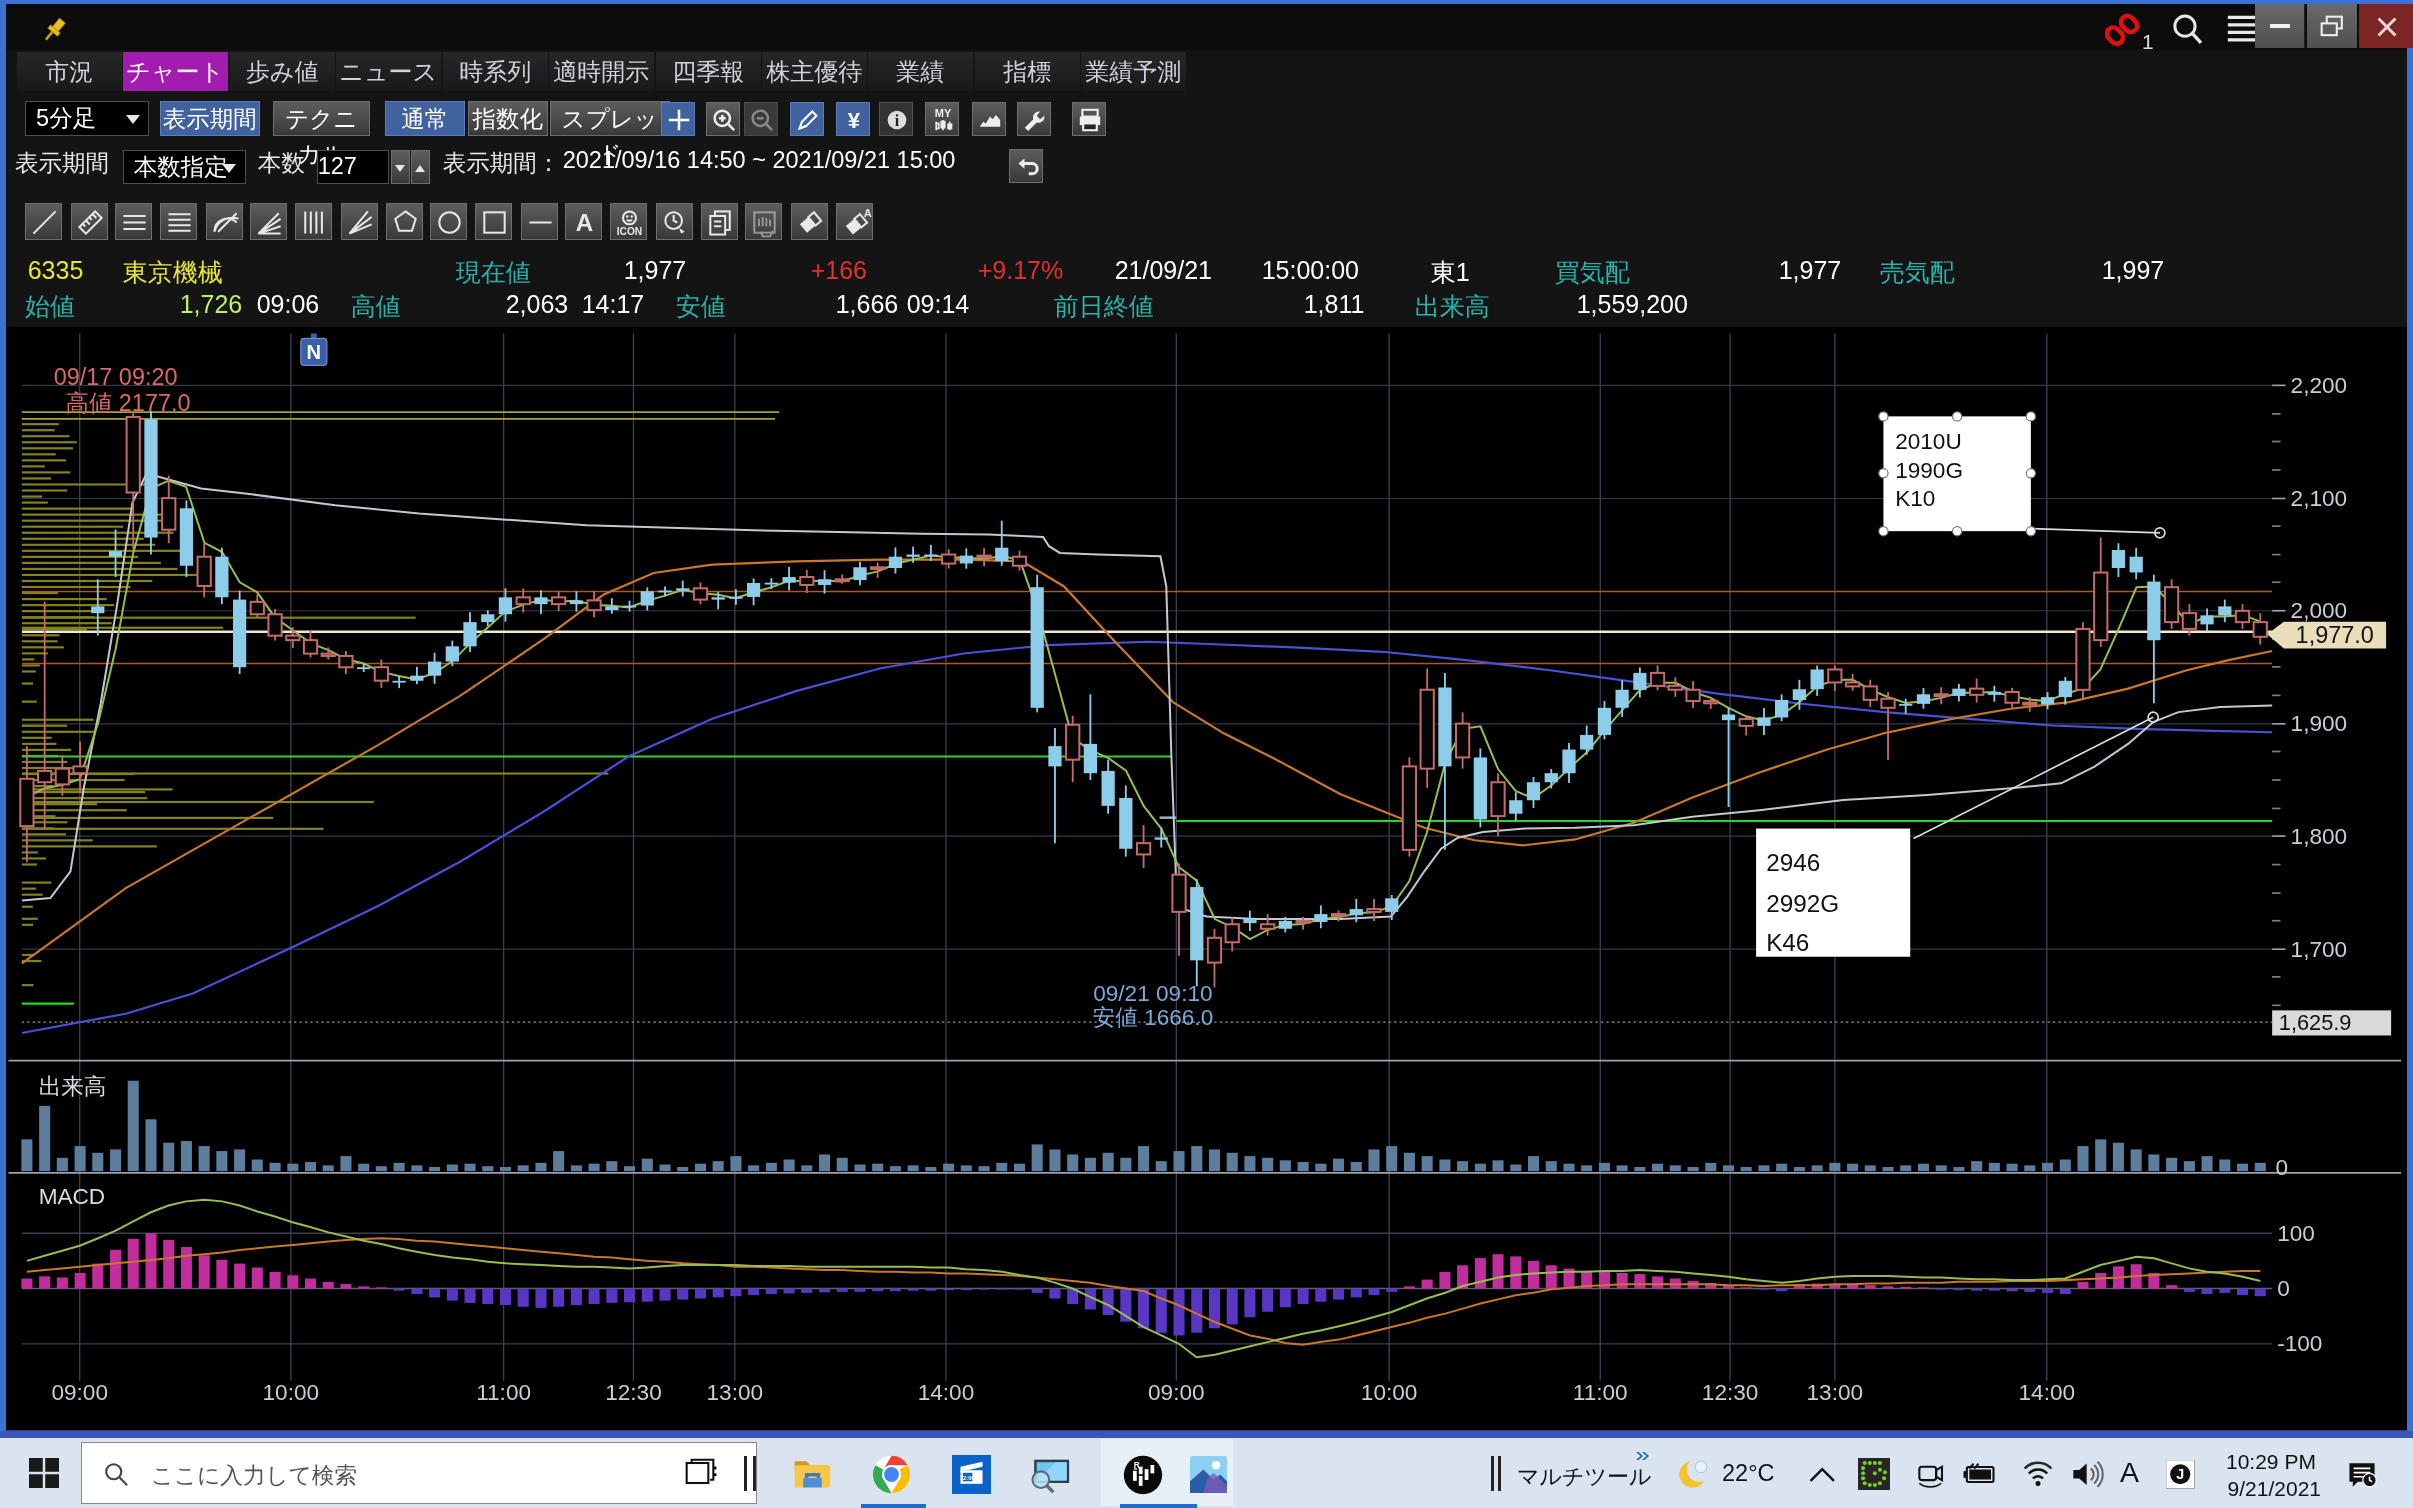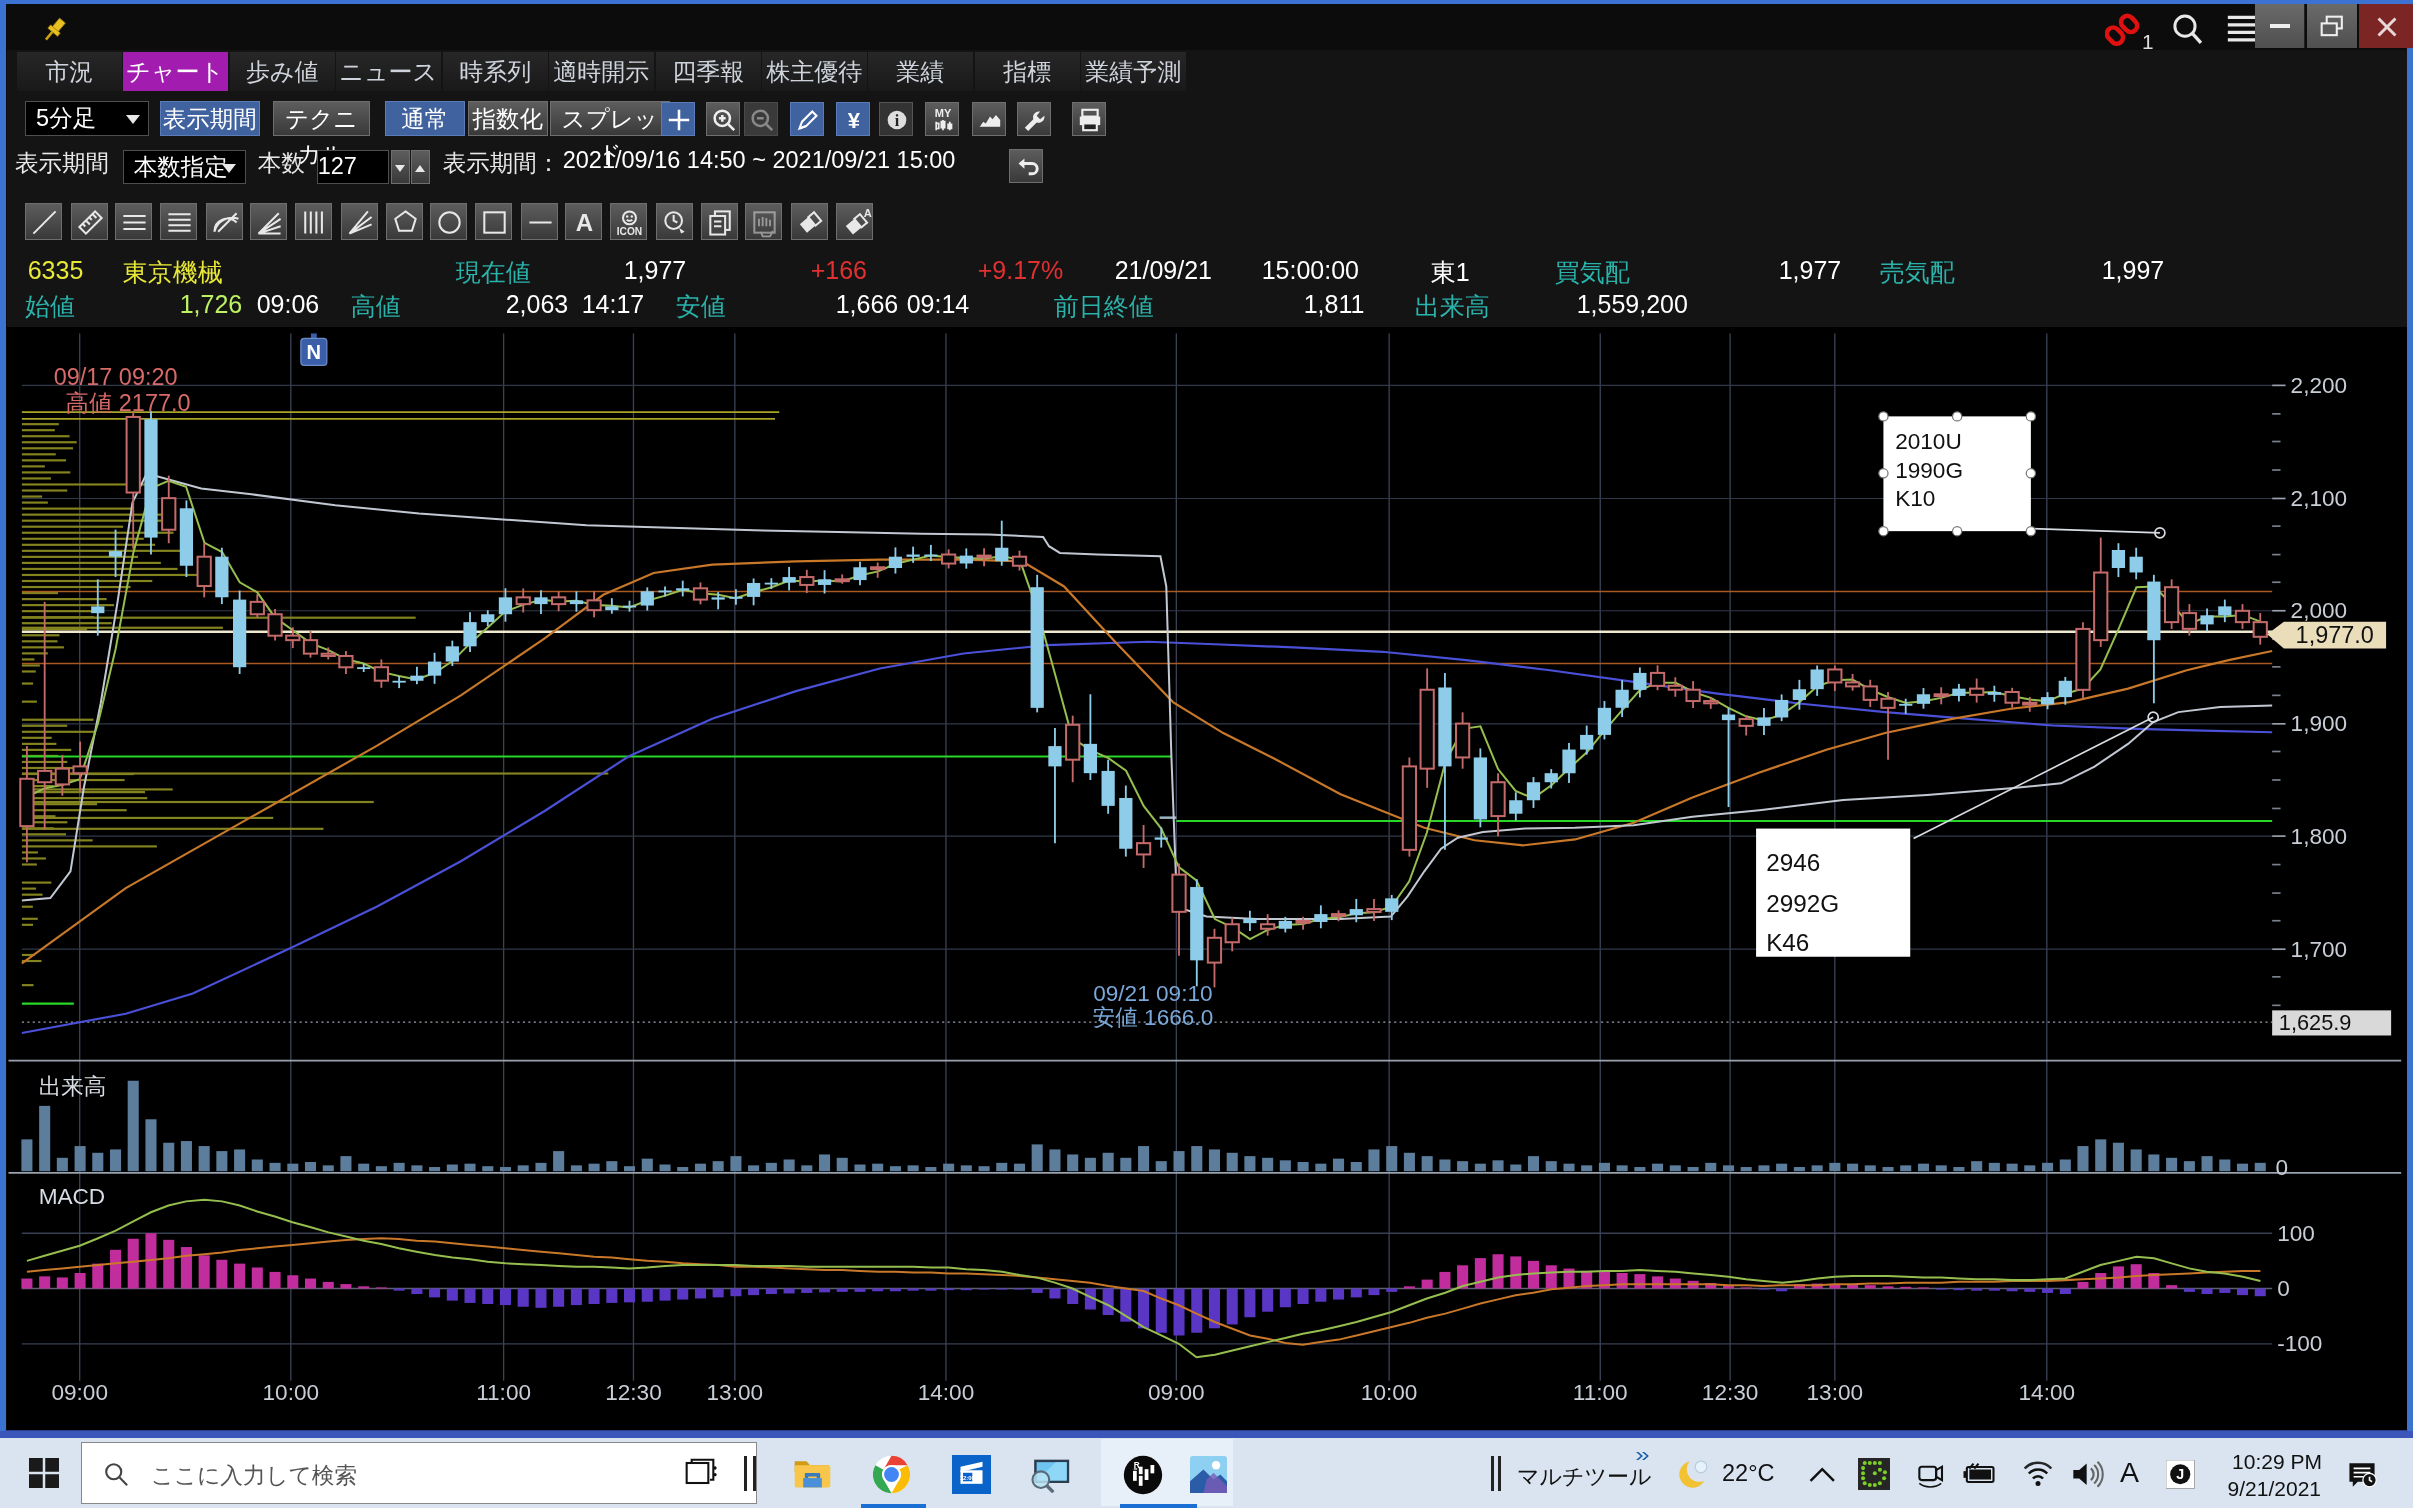--- a/index.html
+++ b/index.html
@@ -1089,20 +1089,20 @@
       <path d="M29 6a15 15 0 010 22"></path>
       <path d="M33 2a21 21 0 010 30"></path>
     </g>
   </svg>
 <span style="position:absolute;left:2120px;top:1456px;font-size:28.5px;color:#111">A</span>
 <svg style="position:absolute;left:2166px;top:1460px" width="28.5" height="28.5" viewBox="0 0 34 34">
     <rect width="34" height="34" fill="#fff" stroke="#999"></rect>
     <circle cx="17" cy="17" r="12" fill="#111"></circle>
     <text x="17" y="23" text-anchor="middle" style="font:bold 17px Liberation Sans;fill:#fff">J</text>
   </svg>
-<span style="position:absolute;left:2226px;top:1450px;width:96px;text-align:right;font-size:21px;color:#111">10:29 PM</span>
+<span style="position:absolute;left:2226px;top:1450px;width:96px;font-size:21px;color:#111">10:29 PM</span>
 <span style="position:absolute;left:2212px;top:1477px;width:109px;text-align:right;font-size:21px;color:#111">9/21/2021</span>
 <svg style="position:absolute;left:2346px;top:1460px" width="32" height="28.5" viewBox="0 0 38 34">
     <path d="M4 4h30v22H14l-6 6v-6H4z" fill="#111"></path>
     <path d="M9 10h20M9 15h20M9 20h12" stroke="#fff" stroke-width="2"></path>
     <circle cx="28" cy="24" r="8" fill="#111" stroke="#fff" stroke-width="1.5"></circle>
     <path d="M28 20v4l3 2" stroke="#fff" stroke-width="2" fill="none"></path>
   </svg>
 
 </body></html>

